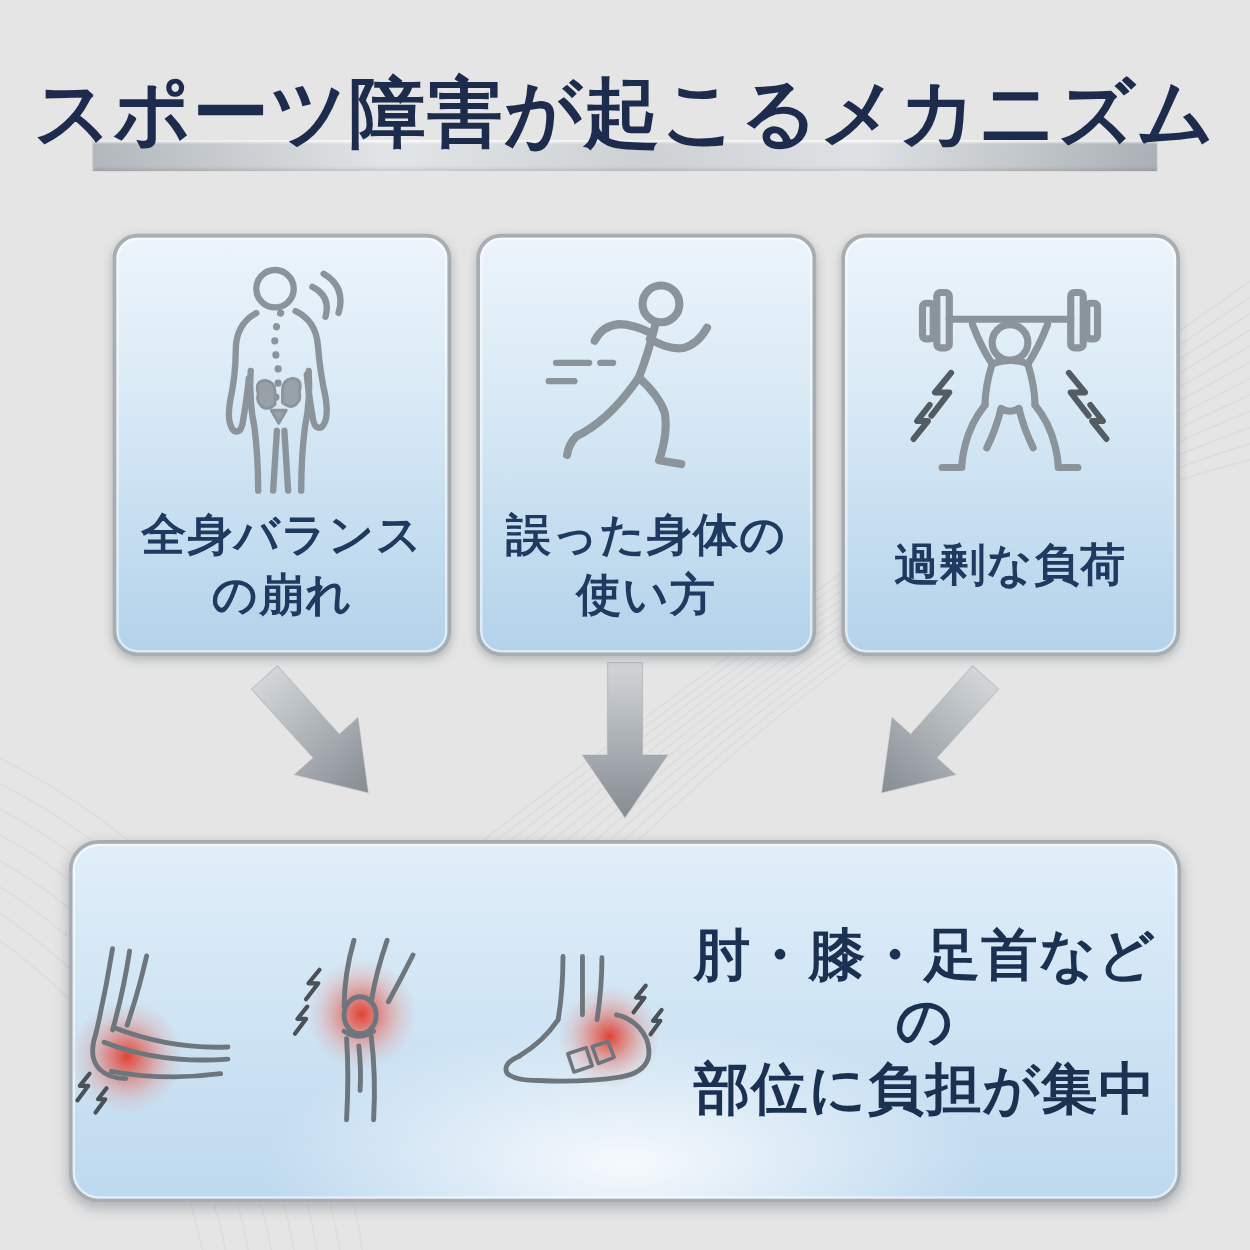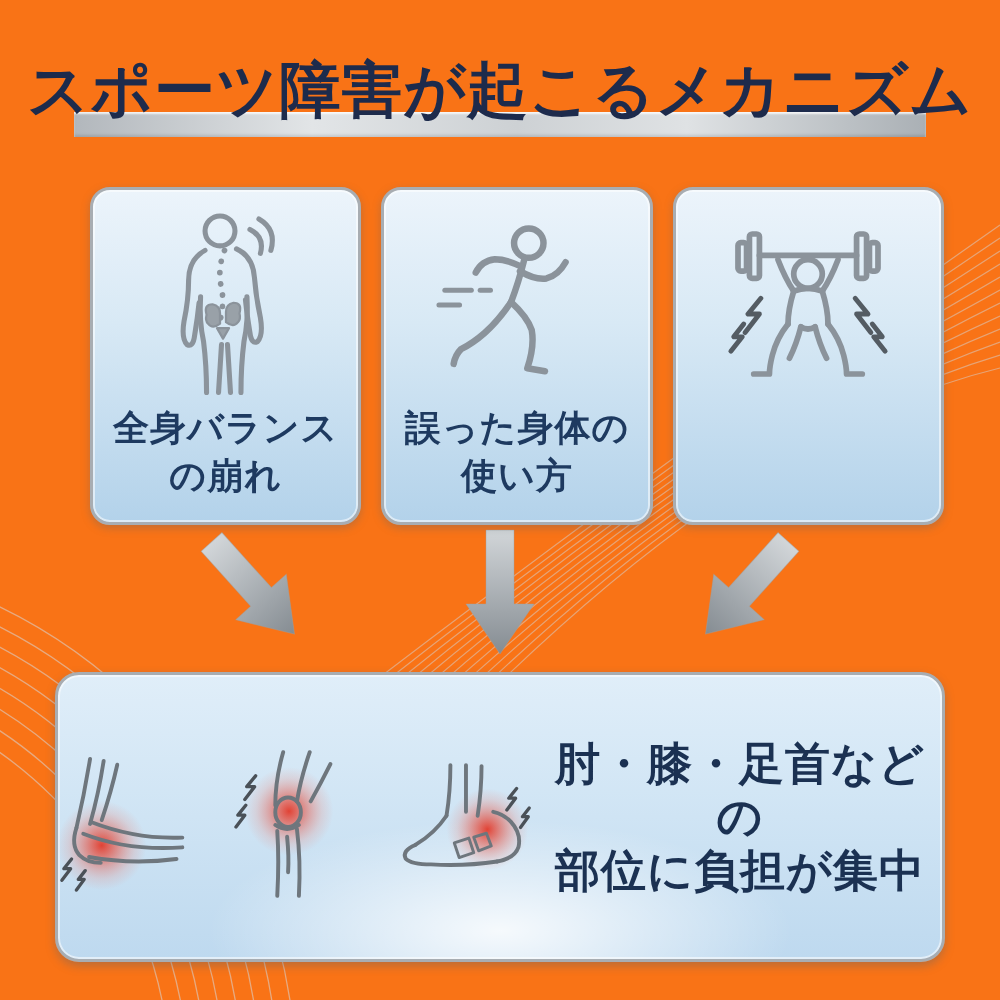--- a/index.html
+++ b/index.html
@@ -1,16 +1,16 @@
 <!DOCTYPE html>
 <html><head>
 <meta charset="utf-8">
 <style>
   html,body{margin:0;padding:0;background:#ffffff;width:1000px;height:1000px;overflow:hidden;}
-  .page{position:relative;width:1000px;height:1000px;background:#f97316;
+  .page{position:relative;width:1000px;height:1000px;background:#e5e5e5;
         font-family:"Liberation Sans","DejaVu Sans",sans-serif;}
   
   .bg-swirls{position:absolute;inset:0;z-index:0;}
   
   .title-section{position:absolute;top:0;left:0;width:1000px;height:160px;z-index:2;}
   .title-underline-bar{position:absolute;top:112px;left:74px;right:74px;height:25px;
       background:linear-gradient(90deg,#b2b7bc 0%,#e2e5e7 28%,#cdd1d4 52%,#dfe2e4 72%,#aab0b5 100%);
       box-shadow:inset 0 2px 2px rgba(255,255,255,.8), inset 0 -2px 3px rgba(0,0,0,.12);}
   .page-title{position:absolute;top:50px;left:0;width:100%;margin:0;text-align:center;
       font-family:"Liberation Serif","DejaVu Serif",serif;font-weight:700;font-size:61px;
@@ -145,20 +145,24 @@
           <path d="M65,72 Q68,84 73,94"></path>
           <path d="M55,72 Q60,75 65,72"></path>
           <g stroke="#545c63" stroke-width="3.4">
             <path d="M27,52 l-9,11 h8 l-10,13"></path>
             <path d="M15,70 l-7,9 h6 l-8,10"></path>
             <path d="M93,52 l9,11 h-8 l10,13"></path>
             <path d="M105,70 l7,9 h-6 l8,10"></path>
           </g>
         </svg>
       </div>
+      <div class="cause-label">
+        <span>過剰な負荷</span>
+        <span></span>
+      </div>
     </div>
   </div>
 
   <svg class="arrows-zone" viewBox="0 0 1000 156" width="1000" height="156">
     <defs>
       <linearGradient id="agrad" x1="0" y1="0" x2="0" y2="1">
         <stop offset="0" stop-color="#d2d6d9"></stop>
         <stop offset="1" stop-color="#858c92"></stop>
       </linearGradient>
     </defs>

